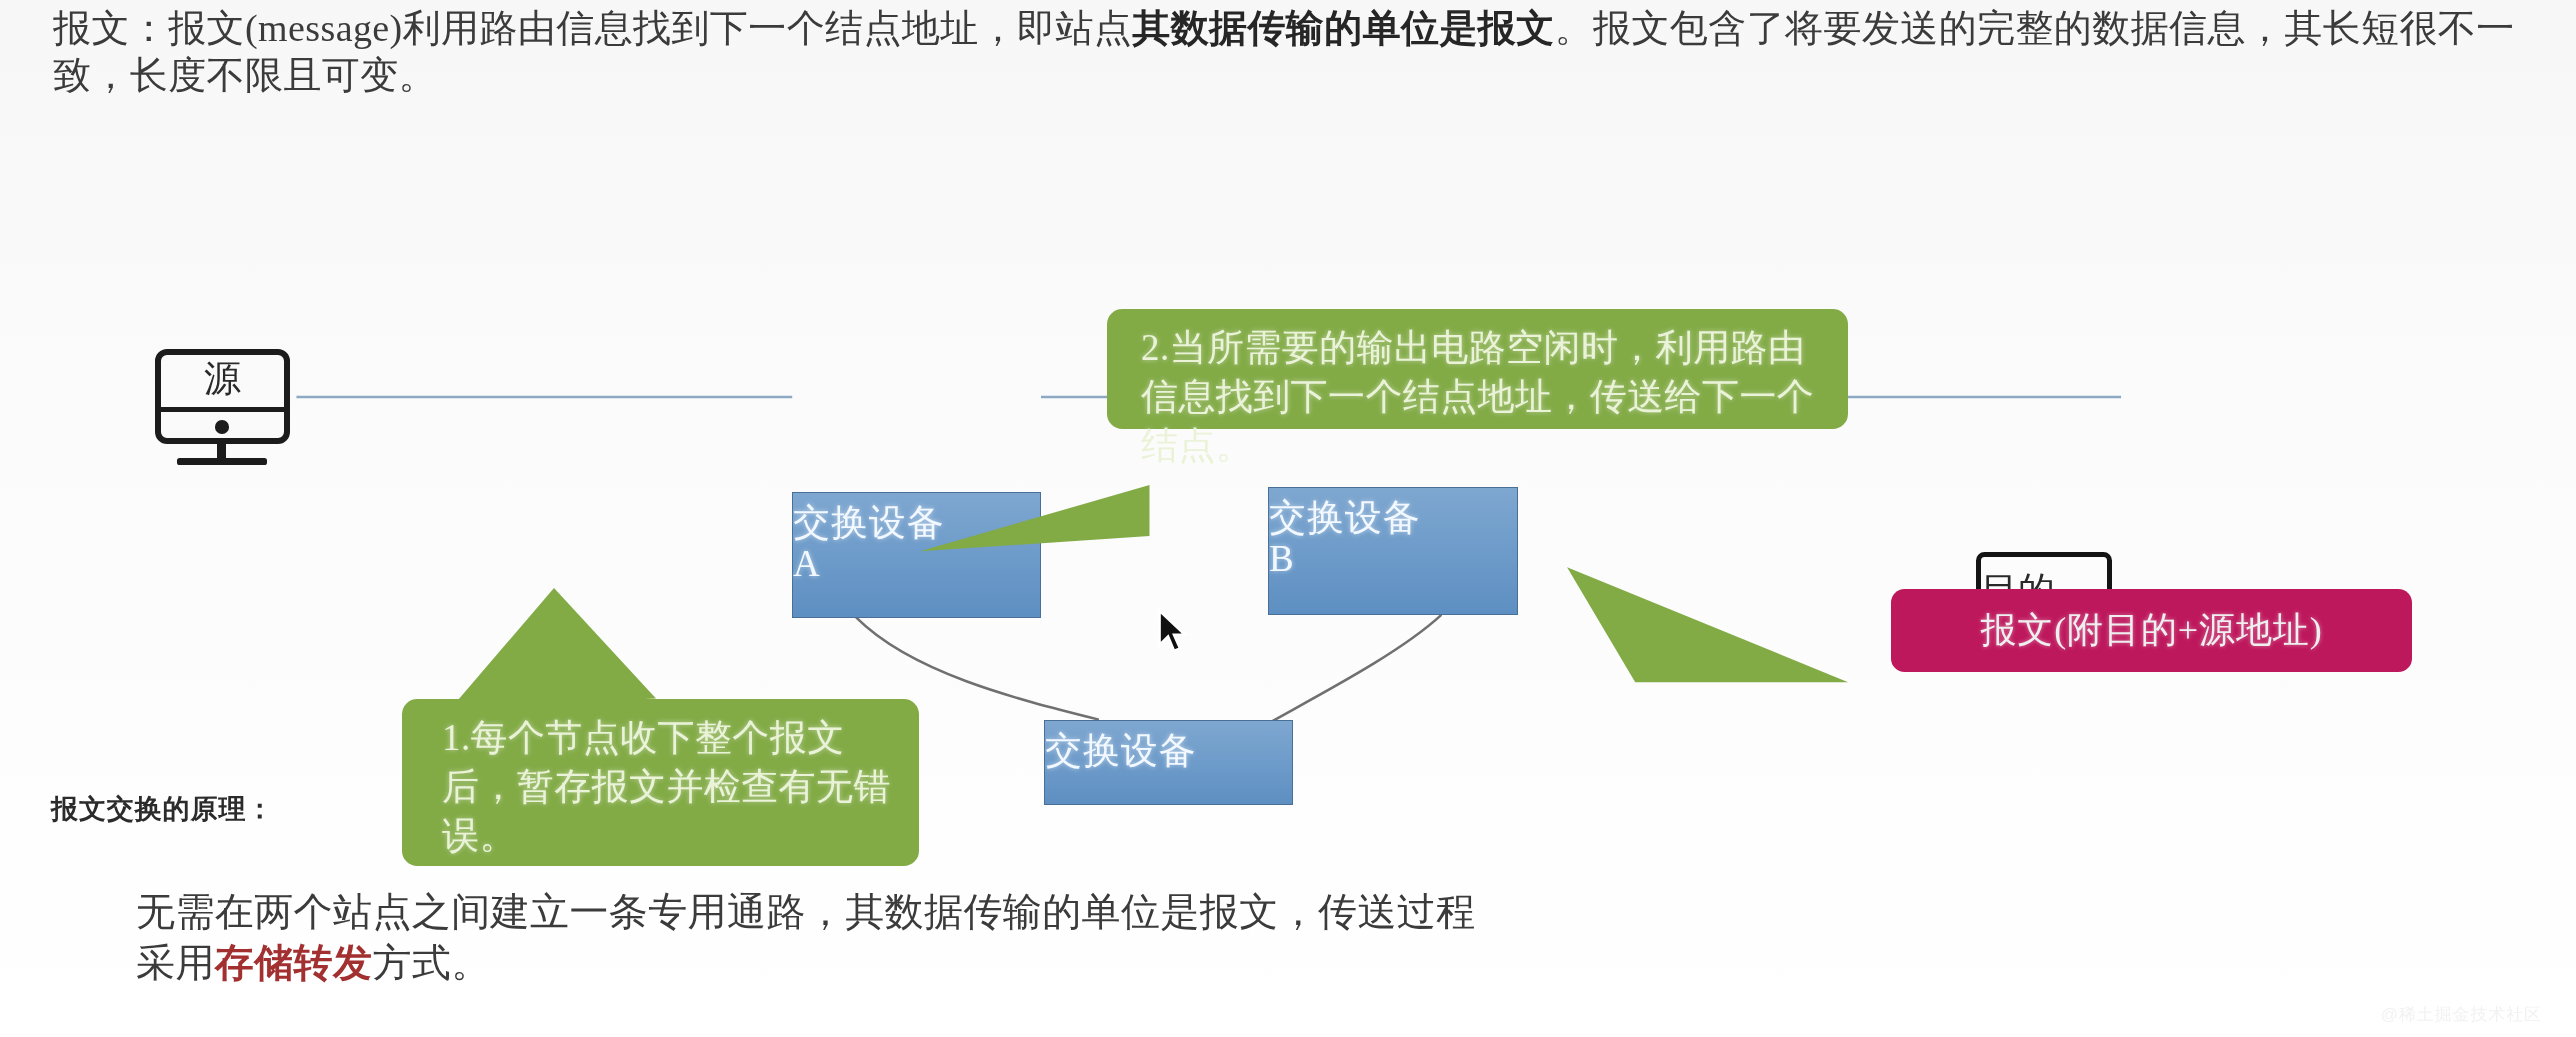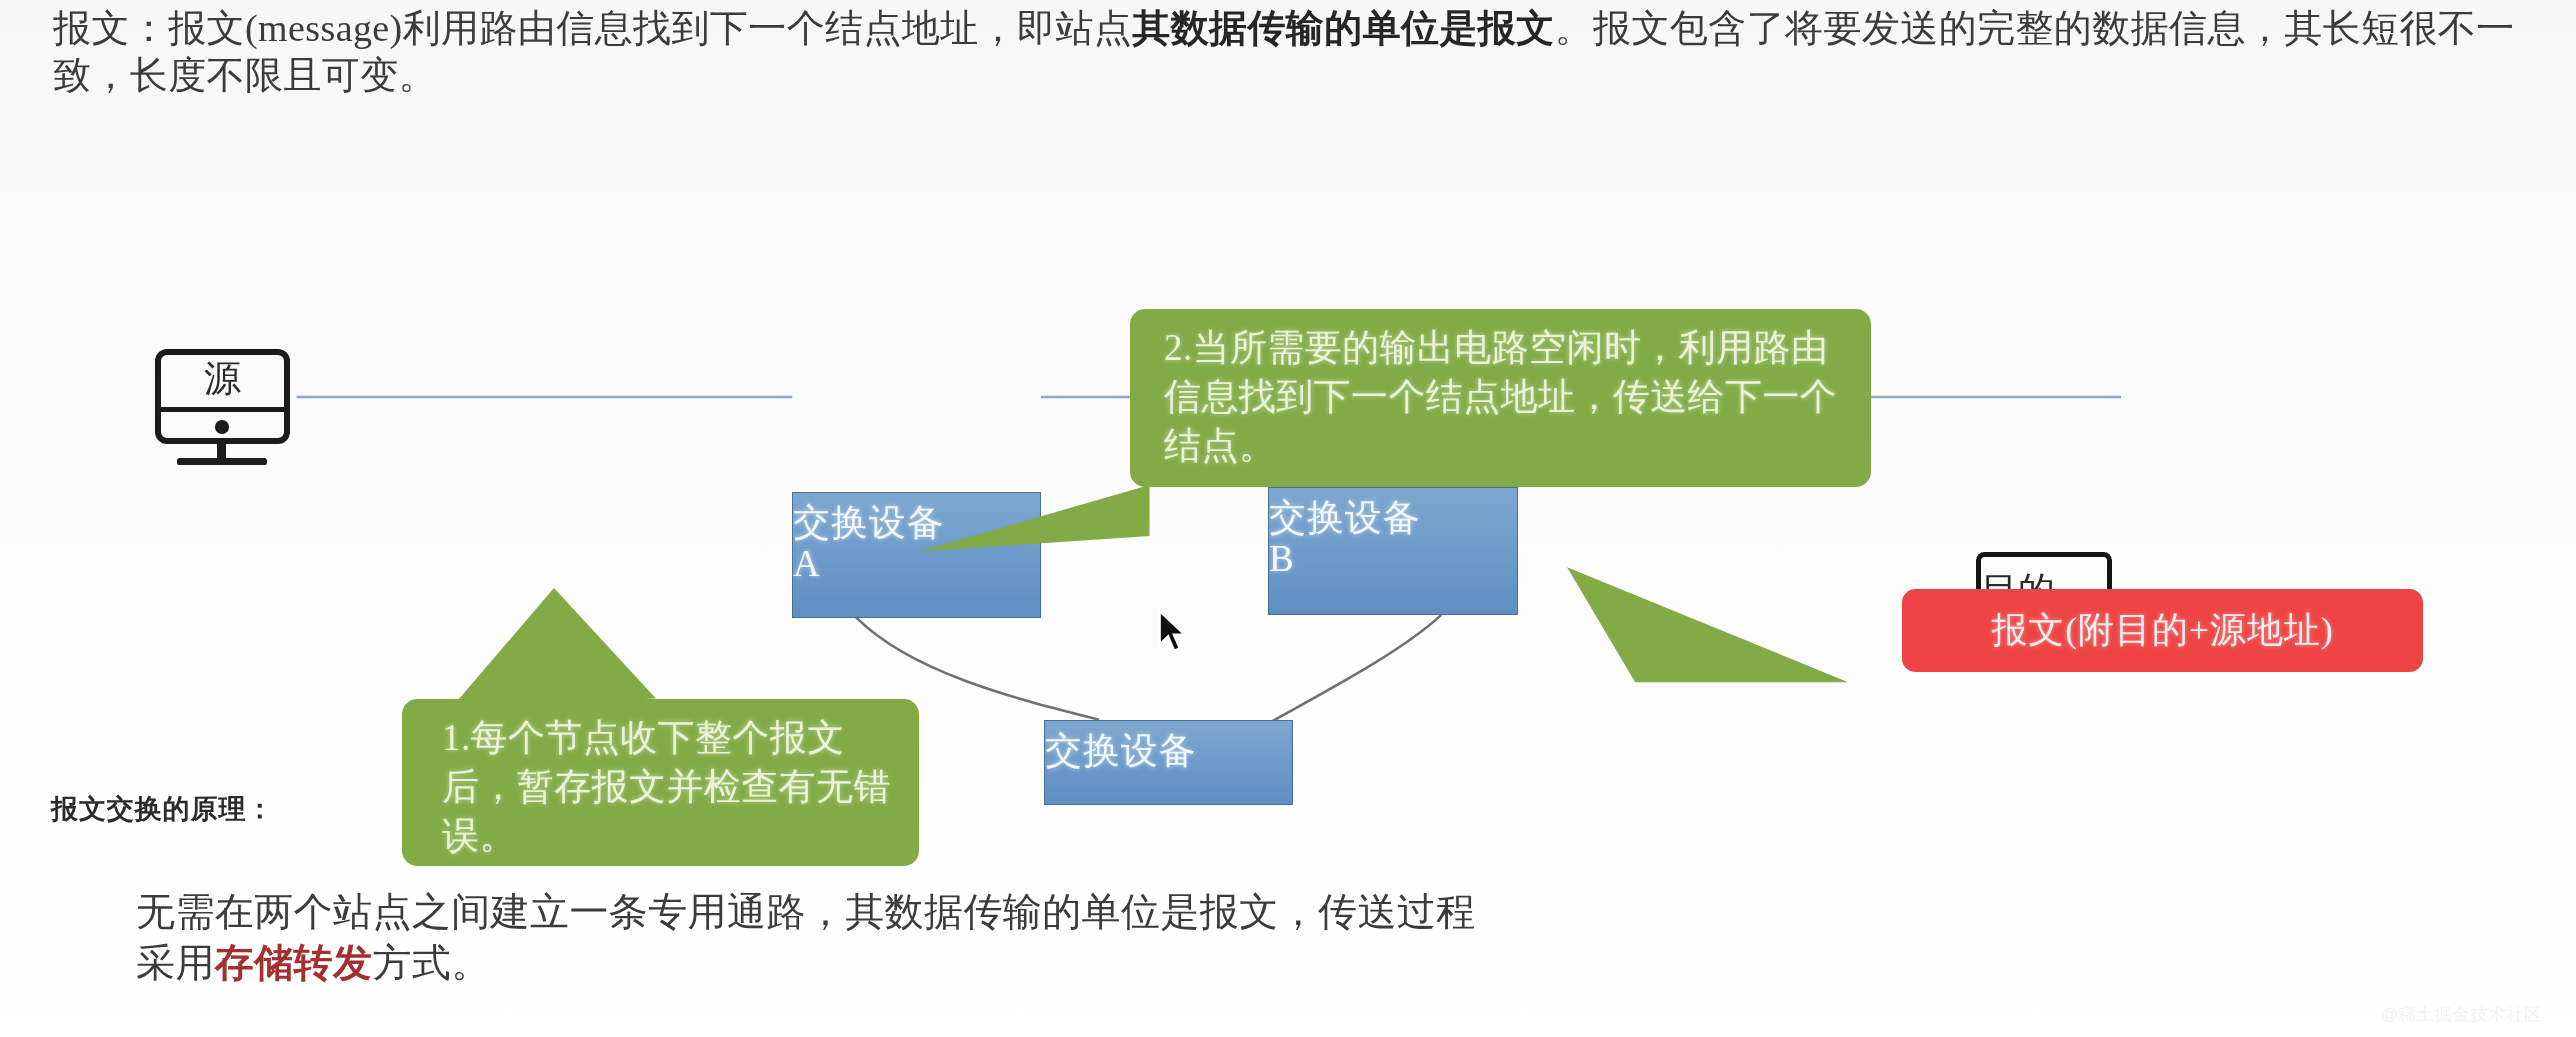--- a/index.html
+++ b/index.html
@@ -106,46 +106,45 @@
     color:#2a2a2a;
     line-height: 68px;
     margin-top: 45px;
   }
 
   
   #msg-pill {
     position: absolute;
     left: 1891px; top: 444px;
     width: 521px; height: 83px;
-    background: #ef4444;
+    background: #be185d;
     border-radius: 13.6px;
     color: #efefef;
     font-size: 36px;
     line-height: 83px;
     text-align: center;
     letter-spacing: 0.9px;
     text-shadow: 0 0 4.3px rgba(255,255,255,.45);
-    margin-left: 11px;
   }
 
   
   .callout {
     position: absolute;
     background: #82ab46;
     border-radius: 15.3px;
     color: #eaf3d8;
     font-size: 37px;
     line-height: 1.33;
     padding: 13.6px 22px 17px 22px;
     box-sizing: border-box;
     text-shadow: 0 0 5.1px rgba(255,255,255,.5);
     letter-spacing: 0.4px;
     z-index: 5;
   }
-  #callout-2 { left: 1130px; top: 164px; width: 741px; height: 178px; padding-left: 34px; }
+  #callout-2 { left: 1107px; top: 164px; width: 741px; height: 120px; padding-left: 34px; }
   #callout-1 { left: 402px; top: 554px; width: 517px; height: 167px; padding-left: 40px; }
   #callout-3 { left: 1525px; top: 558px; width: 888px; height: 213px; }
 
   .callout-tail { position:absolute; z-index:4; }
 
   
   #cursor { position:absolute; left:1157px; top:464px; z-index: 9; }
 
   
   #principle-heading {

